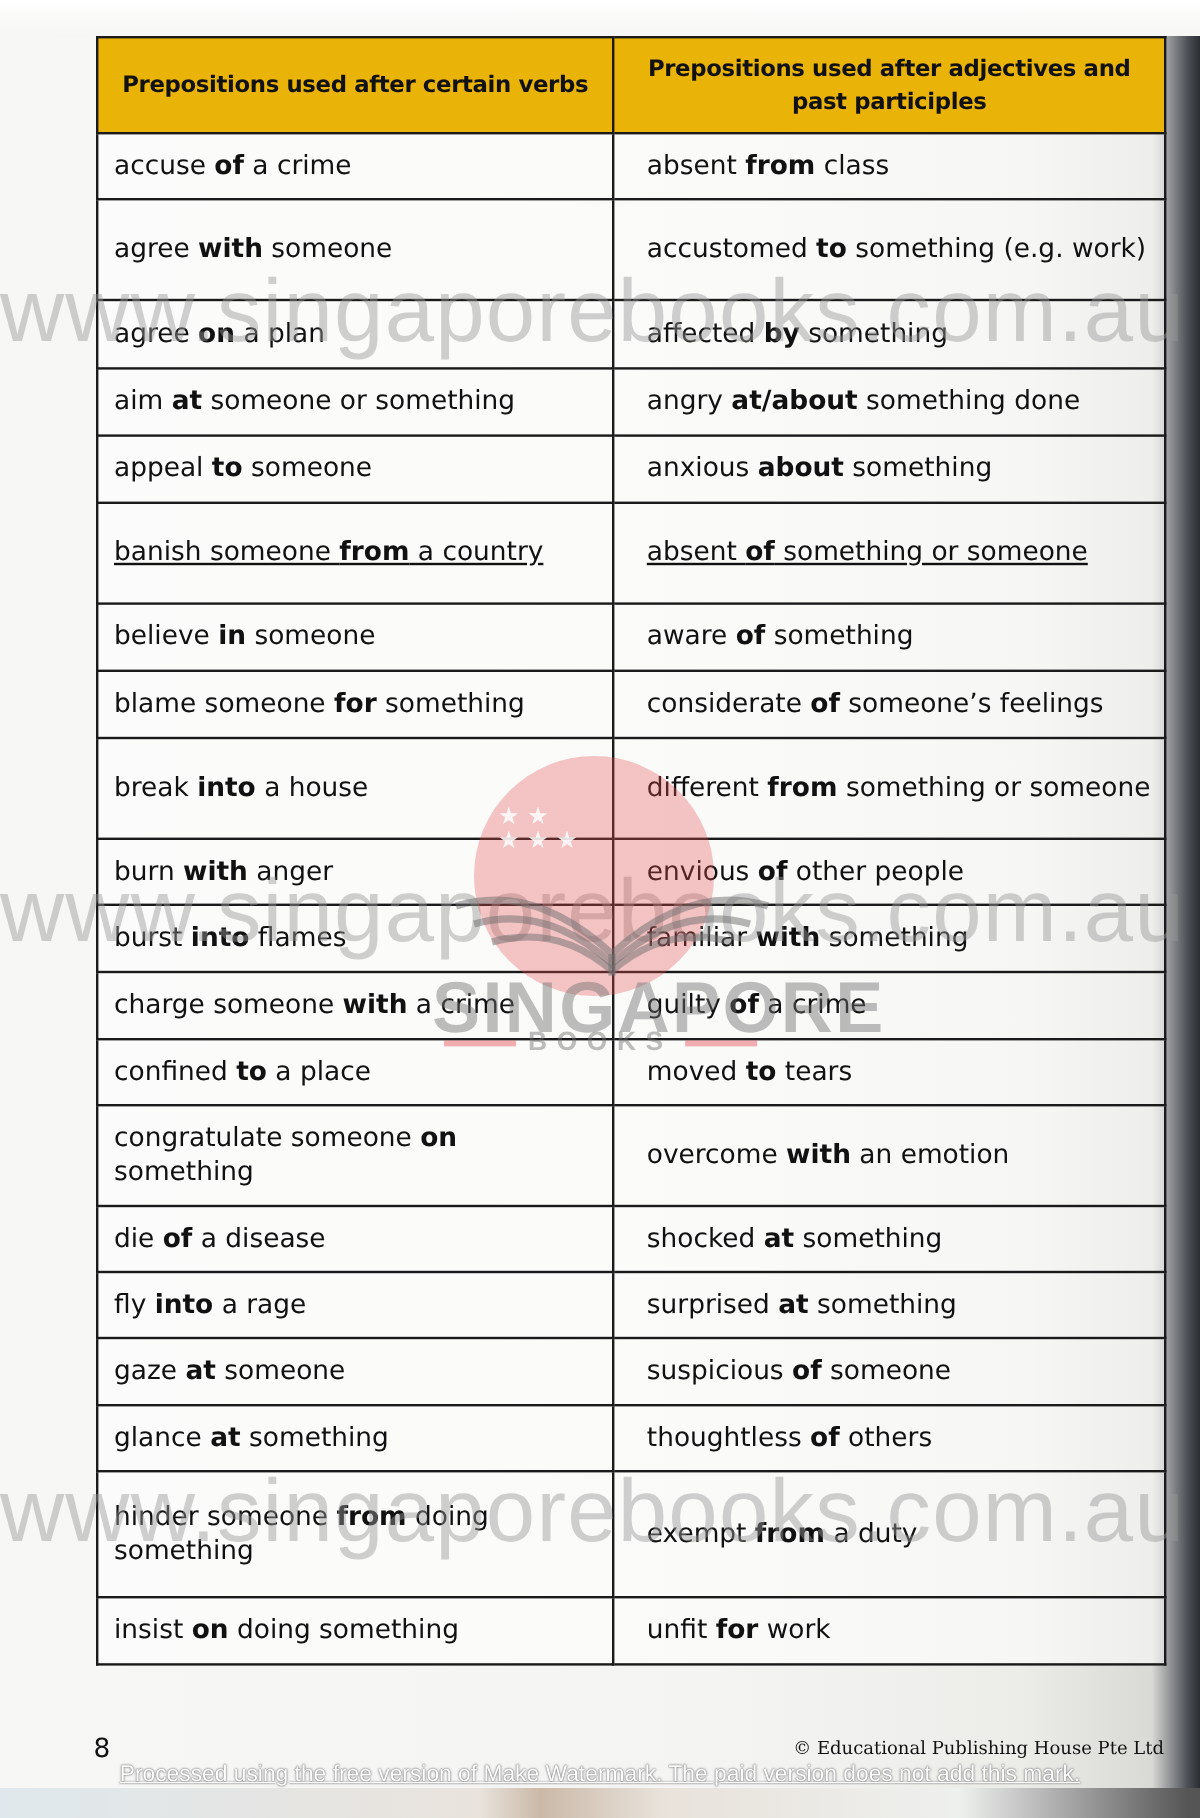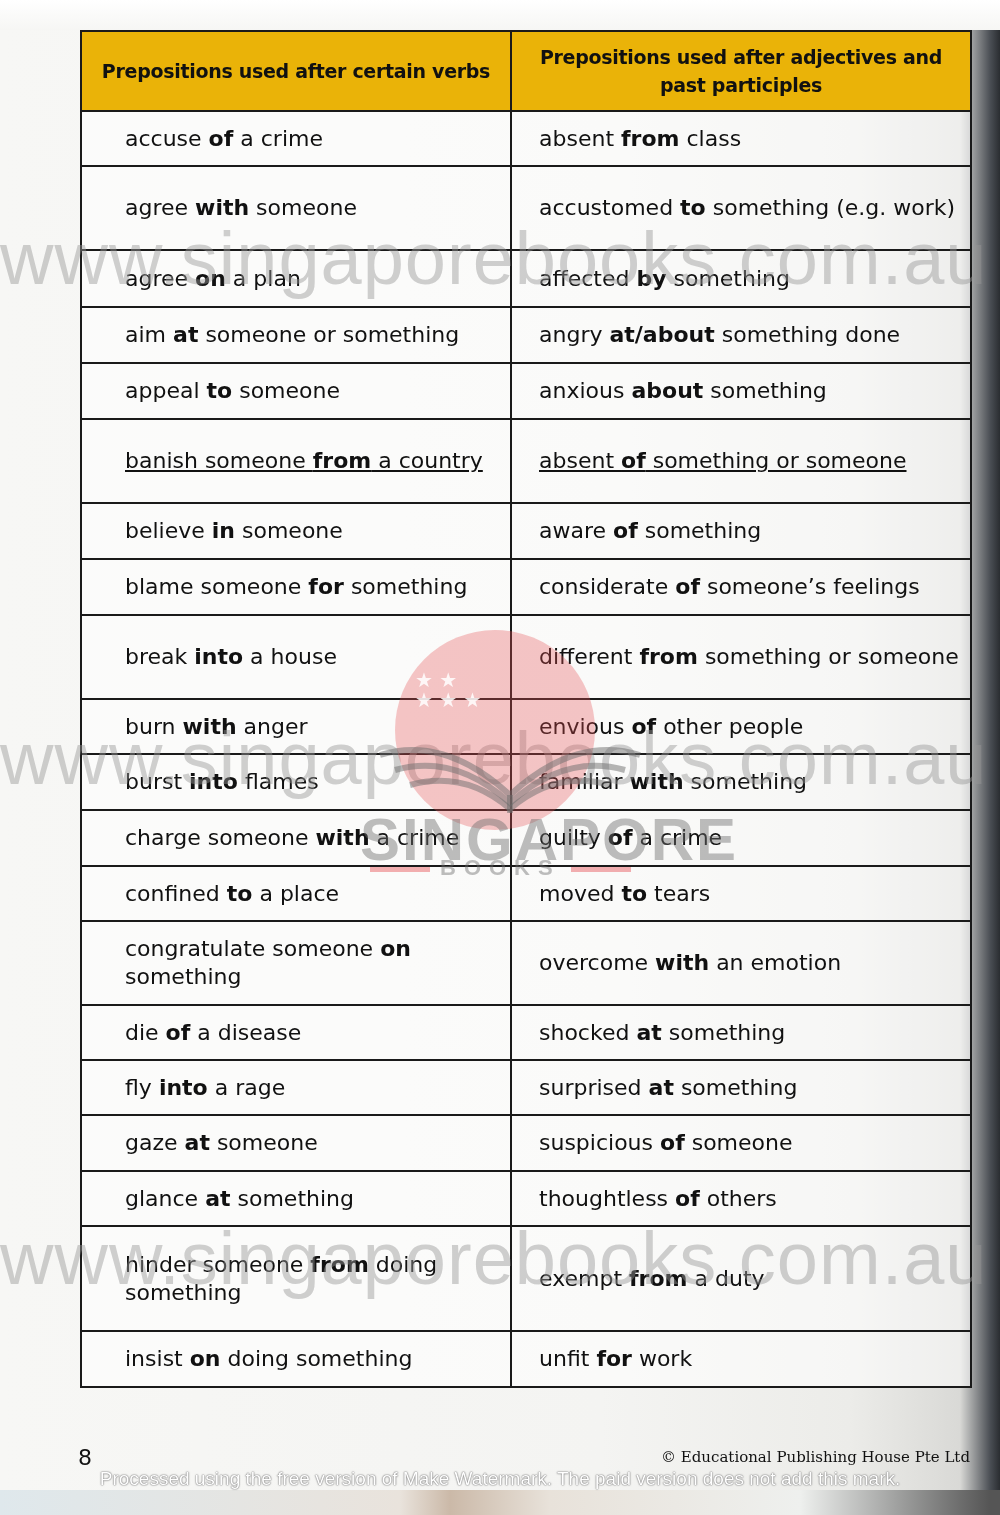--- a/index.html
+++ b/index.html
@@ -24,21 +24,21 @@
     .prep-table th {
       background: #eab308;
       font-weight: bold; text-align: center;
       font-size: 19px; line-height: 28px;
       padding: 8px 10px;
       height: 62px;
       letter-spacing: -0.3px;
     }
     .prep-table td {
       font-size: 22px; line-height: 28px;
-      padding: 0 10px 0 43px;
+      padding: 0 10px 0 13px;
       background: rgba(255,255,255,0.55);
     }
     .prep-table td.col-right { padding-left: 27px; }
     .prep-table b { font-weight: bold; }
     .col-left { width: 430px; }
     .col-right { width: 460px; }
 
     .watermark-text {
       position: absolute; left: 0; width: 1000px;
       font-family: "Liberation Sans", sans-serif;
@@ -80,20 +80,21 @@
       font-size: 22px; color: #111;
     }
     .copyright {
       position: absolute; right: 30px; top: 1448px;
       font-family: "DejaVu Serif", serif; font-size: 15px; color: #111;
     }
     .processed-mark {
       position: absolute; left: 0; width: 1000px; top: 1468px; text-align: center;
       font-family: "Liberation Sans", sans-serif; font-size: 19px; color: #ffffff;
       text-shadow: 0 0 2px #777, 0 0 1px #555;
+      text-decoration: underline;
     }
     .bottom-shade {
       position: absolute; left: 0; top: 1490px; width: 1000px; height: 25px;
       background: linear-gradient(90deg, #dfe8ec, #e9e3dc 40%, #cbb9a8 45%, #e8e2da 55%, #eef0ee 80%, #555 99%);
     }
   </style>
 </head>
 <body>
 
 <div class="page-top-edge"></div>

